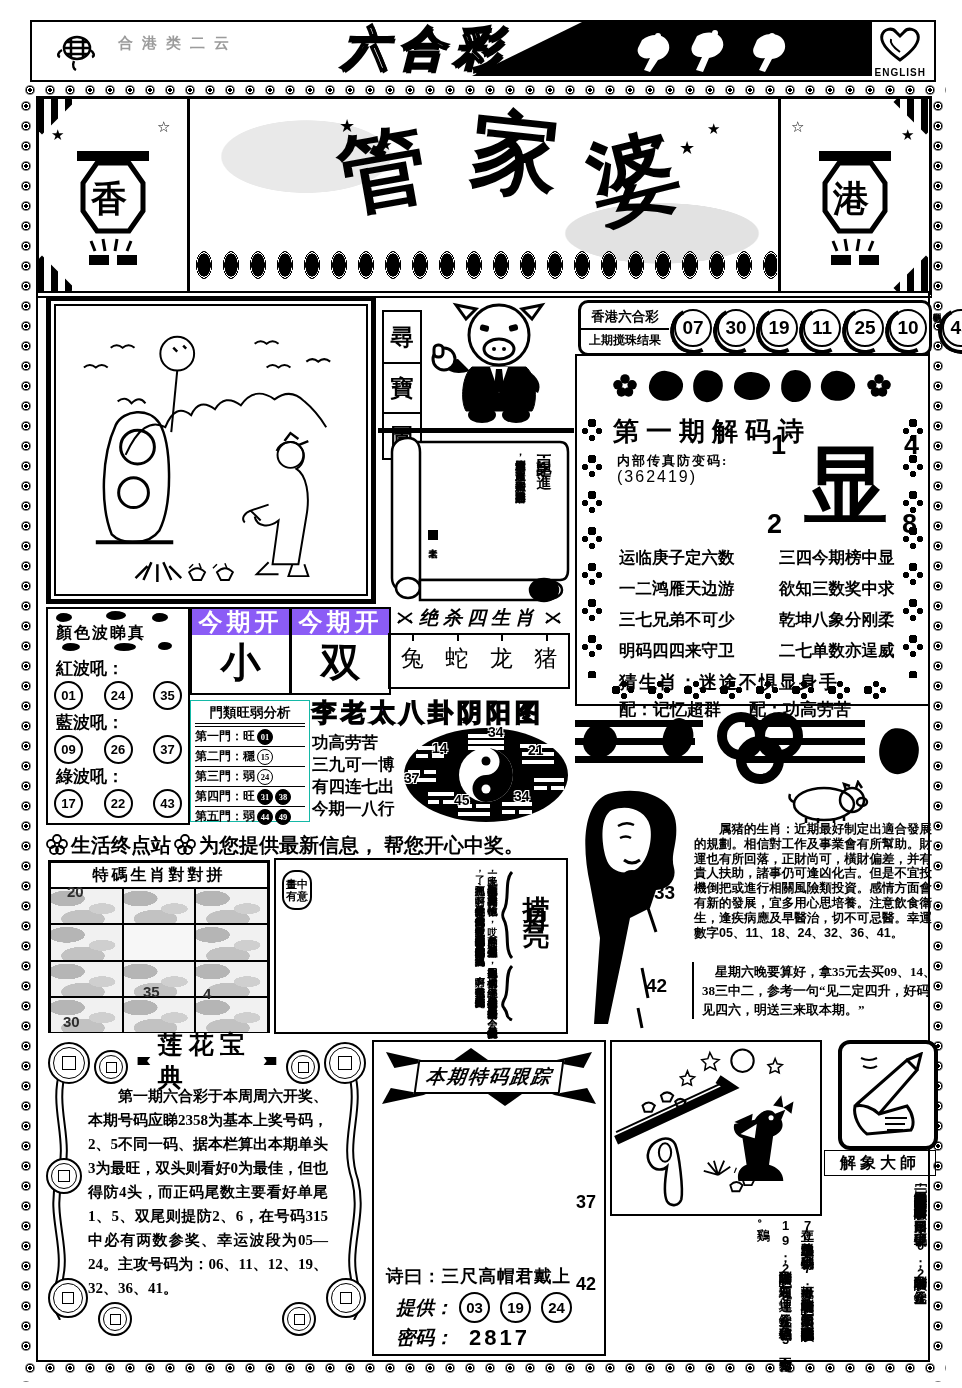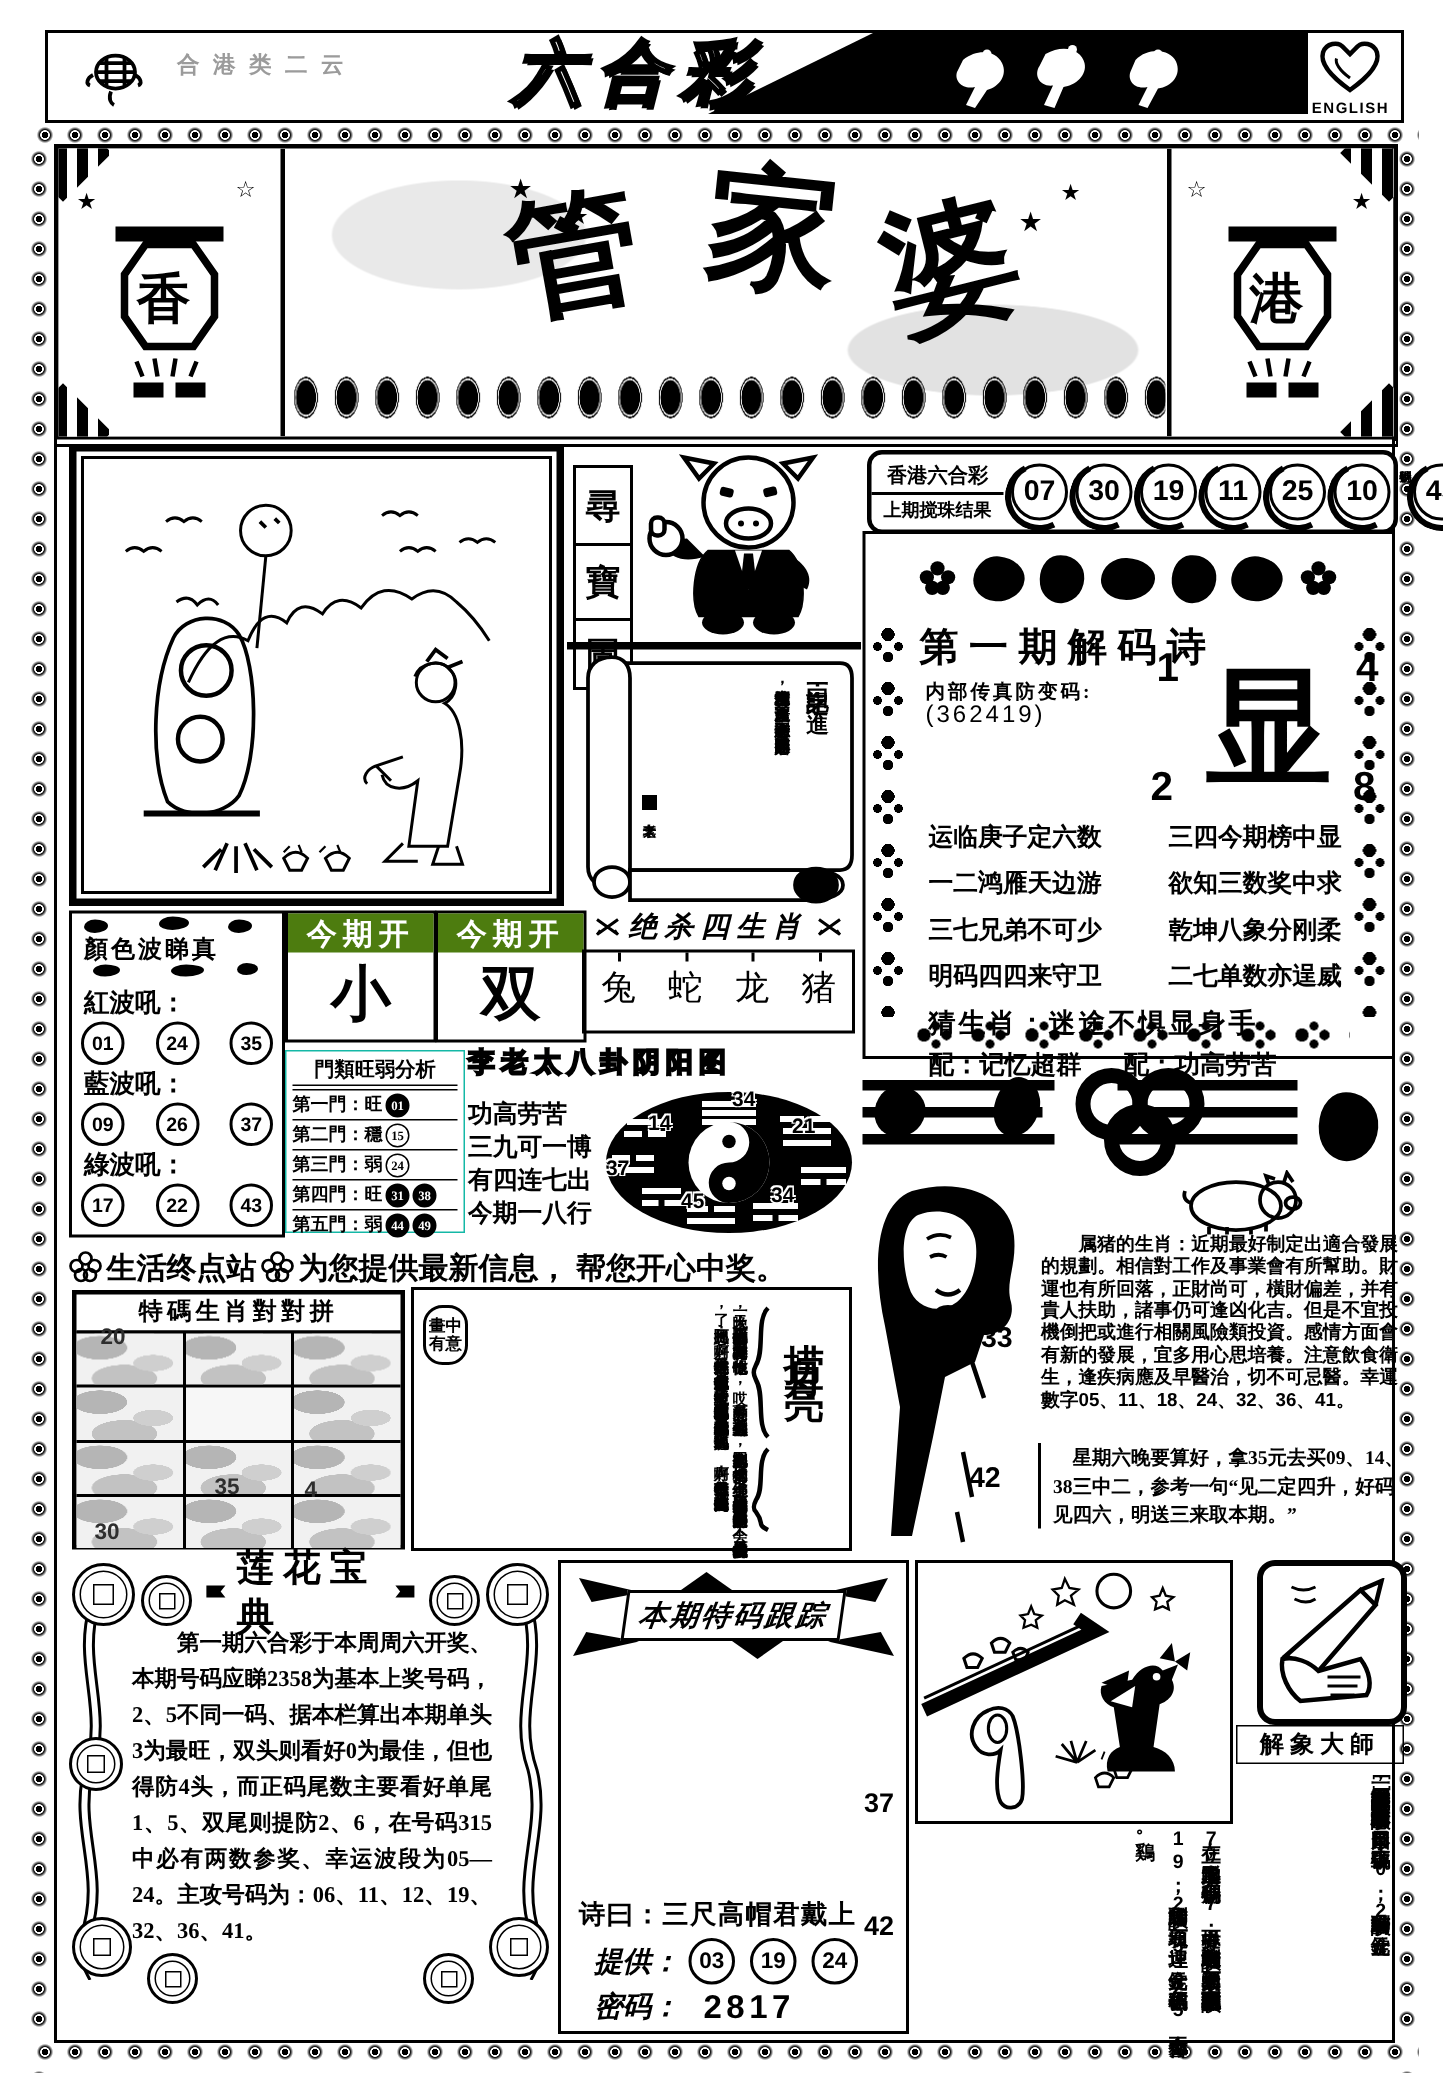--- a/index.html
+++ b/index.html
@@ -69,38 +69,38 @@
   .big-char{font-size:84px;font-weight:bold;font-family:"Liberation Serif",serif;line-height:1;}
   .corner-num{font-size:27px;font-weight:bold;position:absolute;}
 
   
   .cw-box{left:46px;top:607px;width:140px;height:214px;border:2.5px solid #000;background:#fff;}
   .cw-label{font-family:"Liberation Serif",serif;font-weight:bold;font-size:17px;}
   .cnum{display:inline-flex;align-items:center;justify-content:center;width:25px;height:25px;border:2px solid #000;border-radius:50%;font-size:13px;font-weight:bold;background:#fff;}
 
   
   .today-box{width:97px;height:84px;border:2.5px solid #000;background:#fff;}
-  .today-hdr{height:26px;background:#4d7c0f;color:#fff;font-weight:bold;font-size:20px;letter-spacing:4px;display:flex;align-items:center;justify-content:center;}
+  .today-hdr{height:26px;background:#8b5cf6;color:#fff;font-weight:bold;font-size:24px;letter-spacing:4px;display:flex;align-items:center;justify-content:center;}
   .today-val{font-size:40px;font-weight:bold;font-family:"Liberation Serif",serif;}
 
   
   .kill-title{font-size:19px;font-weight:bold;font-style:italic;font-family:"Liberation Serif",serif;letter-spacing:5px;}
   .kill-box{border:2.5px solid #000;display:flex;}
   .kill-cell{flex:1;text-align:center;font-size:23px;font-family:"Liberation Serif",serif;position:relative;padding-top:8px;}
   .kill-cell::before{content:'';position:absolute;top:0;left:50%;width:2px;height:6px;background:#000;}
 
   
   .gates-box{left:190px;top:700px;width:120px;height:122px;border:1px solid #14b8a6;background:#fff;padding:3px 4px;box-sizing:border-box;}
   .gate-row{display:flex;align-items:center;border-bottom:1.5px solid #000;height:19px;font-size:12px;font-weight:bold;font-family:"Liberation Serif",serif;}
   .gnum{display:inline-flex;align-items:center;justify-content:center;width:14px;height:14px;border-radius:50%;font-size:8.5px;font-weight:bold;margin-left:2px;flex:none;}
   .gnum.dark{background:#000;color:#fff;border:1px solid #000;}
   .gnum.lite{background:#fff;color:#000;border:1.5px solid #000;}
 
   
-  .bagua-title{font-size:18px;font-weight:bold;font-family:"Liberation Serif",serif;color:#4c1d95;
+  .bagua-title{font-size:25px;font-weight:bold;font-family:"Liberation Serif",serif;color:#4c1d95;
      -webkit-text-stroke:1.4px #000;letter-spacing:4px;white-space:nowrap;}
   .bagua-num{position:absolute;font-size:14px;font-weight:bold;color:#000;
      text-shadow:-1px -1px 0 #fff,1px -1px 0 #fff,-1px 1px 0 #fff,1px 1px 0 #fff;}
   .side-line{font-size:16.5px;font-weight:bold;font-family:"Liberation Serif",serif;line-height:22px;white-space:nowrap;}
 
   
   .banner{left:46px;top:831px;width:524px;height:28px;display:flex;align-items:center;font-family:"Liberation Serif",serif;font-weight:bold;font-size:20px;white-space:nowrap;}
 
   
   .pz-box{left:48px;top:860px;width:222px;height:173px;border:3px solid #000;background:#fff;box-sizing:border-box;}

